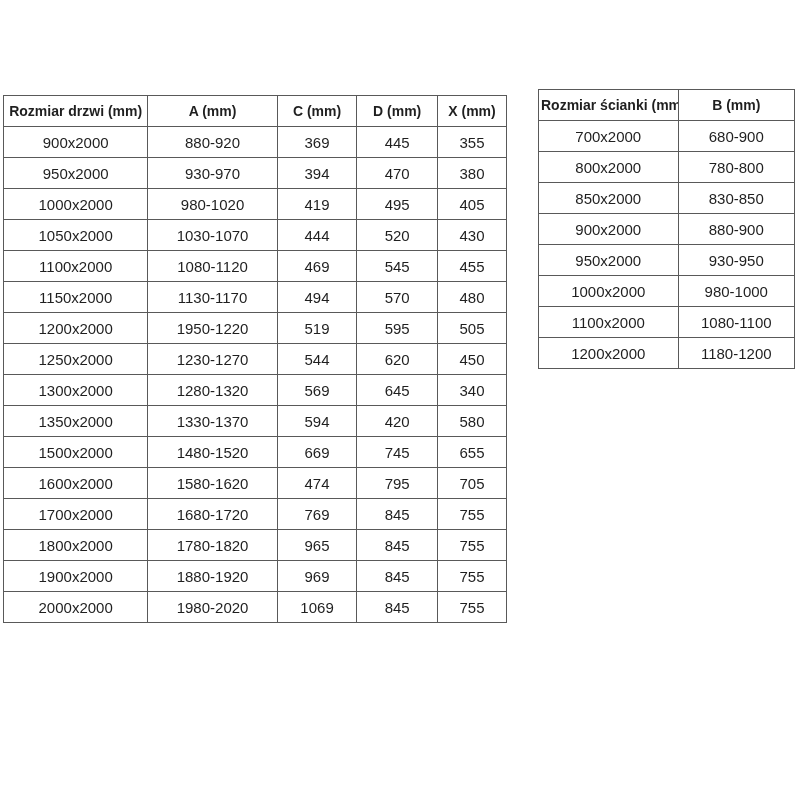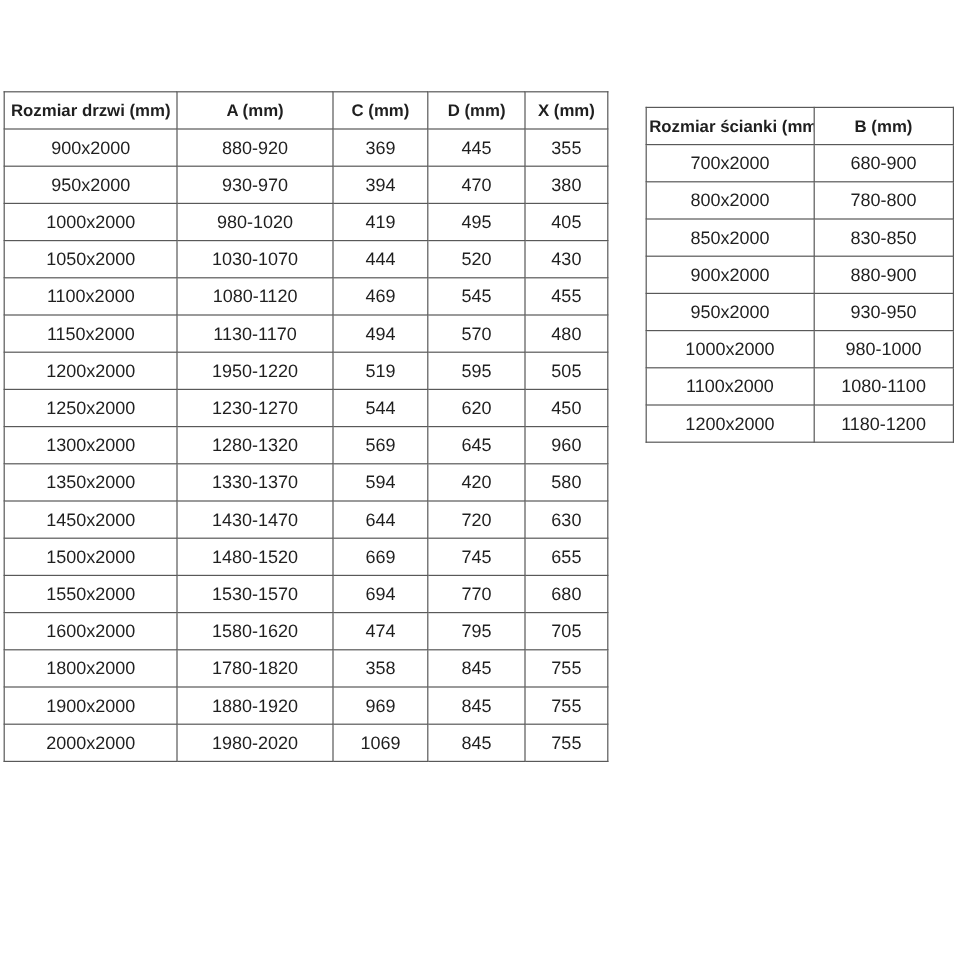--- a/index.html
+++ b/index.html
@@ -33,21 +33,21 @@
   .spec-table th {
     font-weight: bold;
     font-size: 14px;
   }
   .spec-table td {
     font-weight: normal;
     font-size: 15px;
   }
   #door-table {
     left: 3px;
-    top: 76px;
+    top: 95px;
     width: 504px;
   }
   #wall-table {
     left: 538px;
     top: 89px;
     width: 257px;
   }
 </style>
 </head>
 <body>
@@ -124,61 +124,54 @@
         <td>1230-1270</td>
         <td>544</td>
         <td>620</td>
         <td>450</td>
       </tr>
       <tr>
         <td>1300x2000</td>
         <td>1280-1320</td>
         <td>569</td>
         <td>645</td>
-        <td>960</td>
+        <td>340</td>
       </tr>
       <tr>
         <td>1350x2000</td>
         <td>1330-1370</td>
         <td>594</td>
         <td>420</td>
         <td>580</td>
       </tr>
       <tr>
-        <td>1450x2000</td>
-        <td>1430-1470</td>
-        <td>644</td>
-        <td>720</td>
-        <td>630</td>
-      </tr>
-      <tr>
         <td>1500x2000</td>
         <td>1480-1520</td>
         <td>669</td>
         <td>745</td>
         <td>655</td>
       </tr>
       <tr>
-        <td>1550x2000</td>
-        <td>1530-1570</td>
-        <td>694</td>
-        <td>770</td>
-        <td>680</td>
-      </tr>
-      <tr>
         <td>1600x2000</td>
         <td>1580-1620</td>
         <td>474</td>
         <td>795</td>
         <td>705</td>
       </tr>
       <tr>
+        <td>1700x2000</td>
+        <td>1680-1720</td>
+        <td>769</td>
+        <td>845</td>
+        <td>755</td>
+      </tr>
+      <tr>
         <td>1800x2000</td>
         <td>1780-1820</td>
-        <td>358</td>
+        <td>965</td>
         <td>845</td>
         <td>755</td>
       </tr>
       <tr>
         <td>1900x2000</td>
         <td>1880-1920</td>
         <td>969</td>
         <td>845</td>
         <td>755</td>
       </tr>

